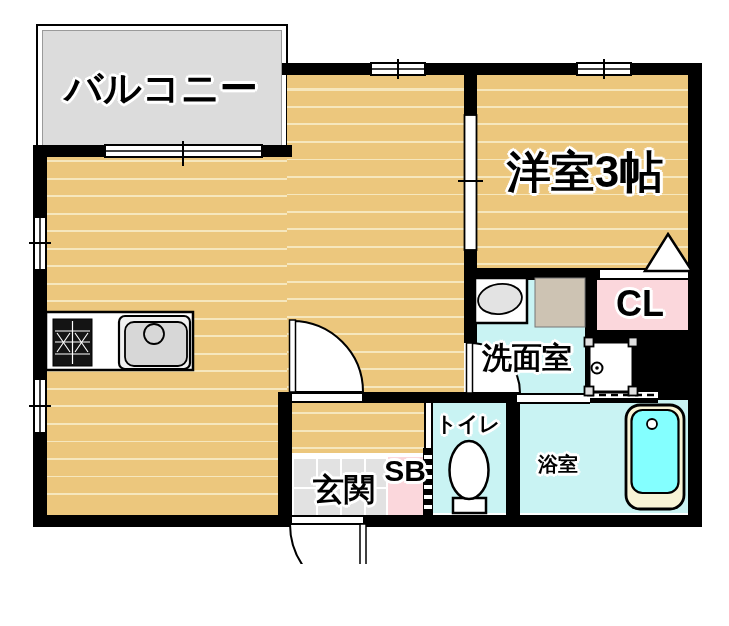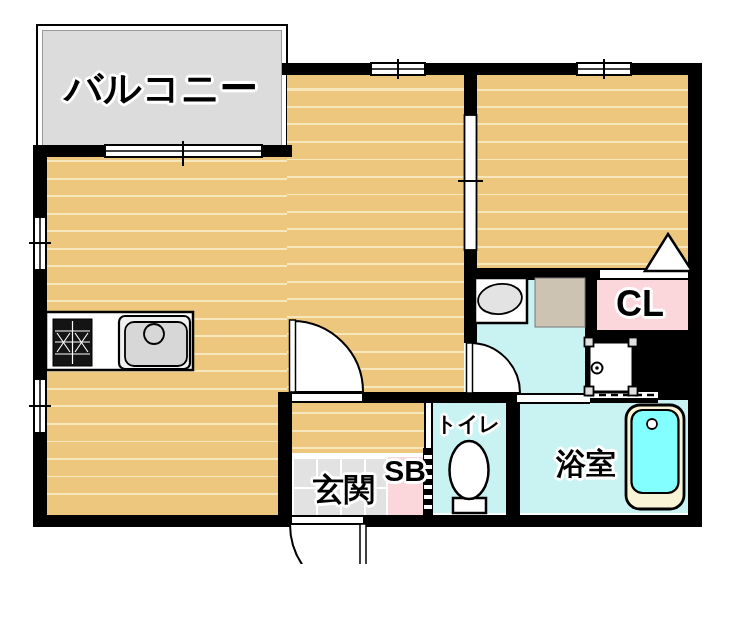--- a/index.html
+++ b/index.html
@@ -193,19 +193,21 @@
       <circle cx="652" cy="424" r="5" fill="#fff" stroke="#000" stroke-width="1.8"></circle>
     </g>
 
     <g>
       <rect x="453" y="498" width="33" height="15" fill="#fff" stroke="#000" stroke-width="2.5"></rect>
       <ellipse cx="469" cy="470" rx="19.5" ry="29" fill="#fff" stroke="#000" stroke-width="2.5"></ellipse>
     </g>
   </svg>
 
   <div class="lbl" style="left:161px;top:88px;font-size:38px;">バルコニー</div>
+  <div class="lbl" style="left:585px;top:172px;font-size:44px;">洋室3帖</div>
+  <div class="lbl" style="left:527px;top:358px;font-size:30px;">洗面室</div>
   <div class="lbl" style="left:640px;top:304px;font-size:36px;">CL</div>
   <div class="lbl" style="left:468px;top:423px;font-size:21px;">トイレ</div>
-  <div class="lbl" style="left:586px;top:464px;font-size:30px;">浴室</div>
+  <div class="lbl" style="left:558px;top:464px;font-size:20px;">浴室</div>
   <div class="lbl" style="left:344px;top:489px;font-size:31px;">玄関</div>
   <div class="lbl" style="left:405px;top:471px;font-size:30px;">SB</div>
 
 </div>
 
 </body></html>

